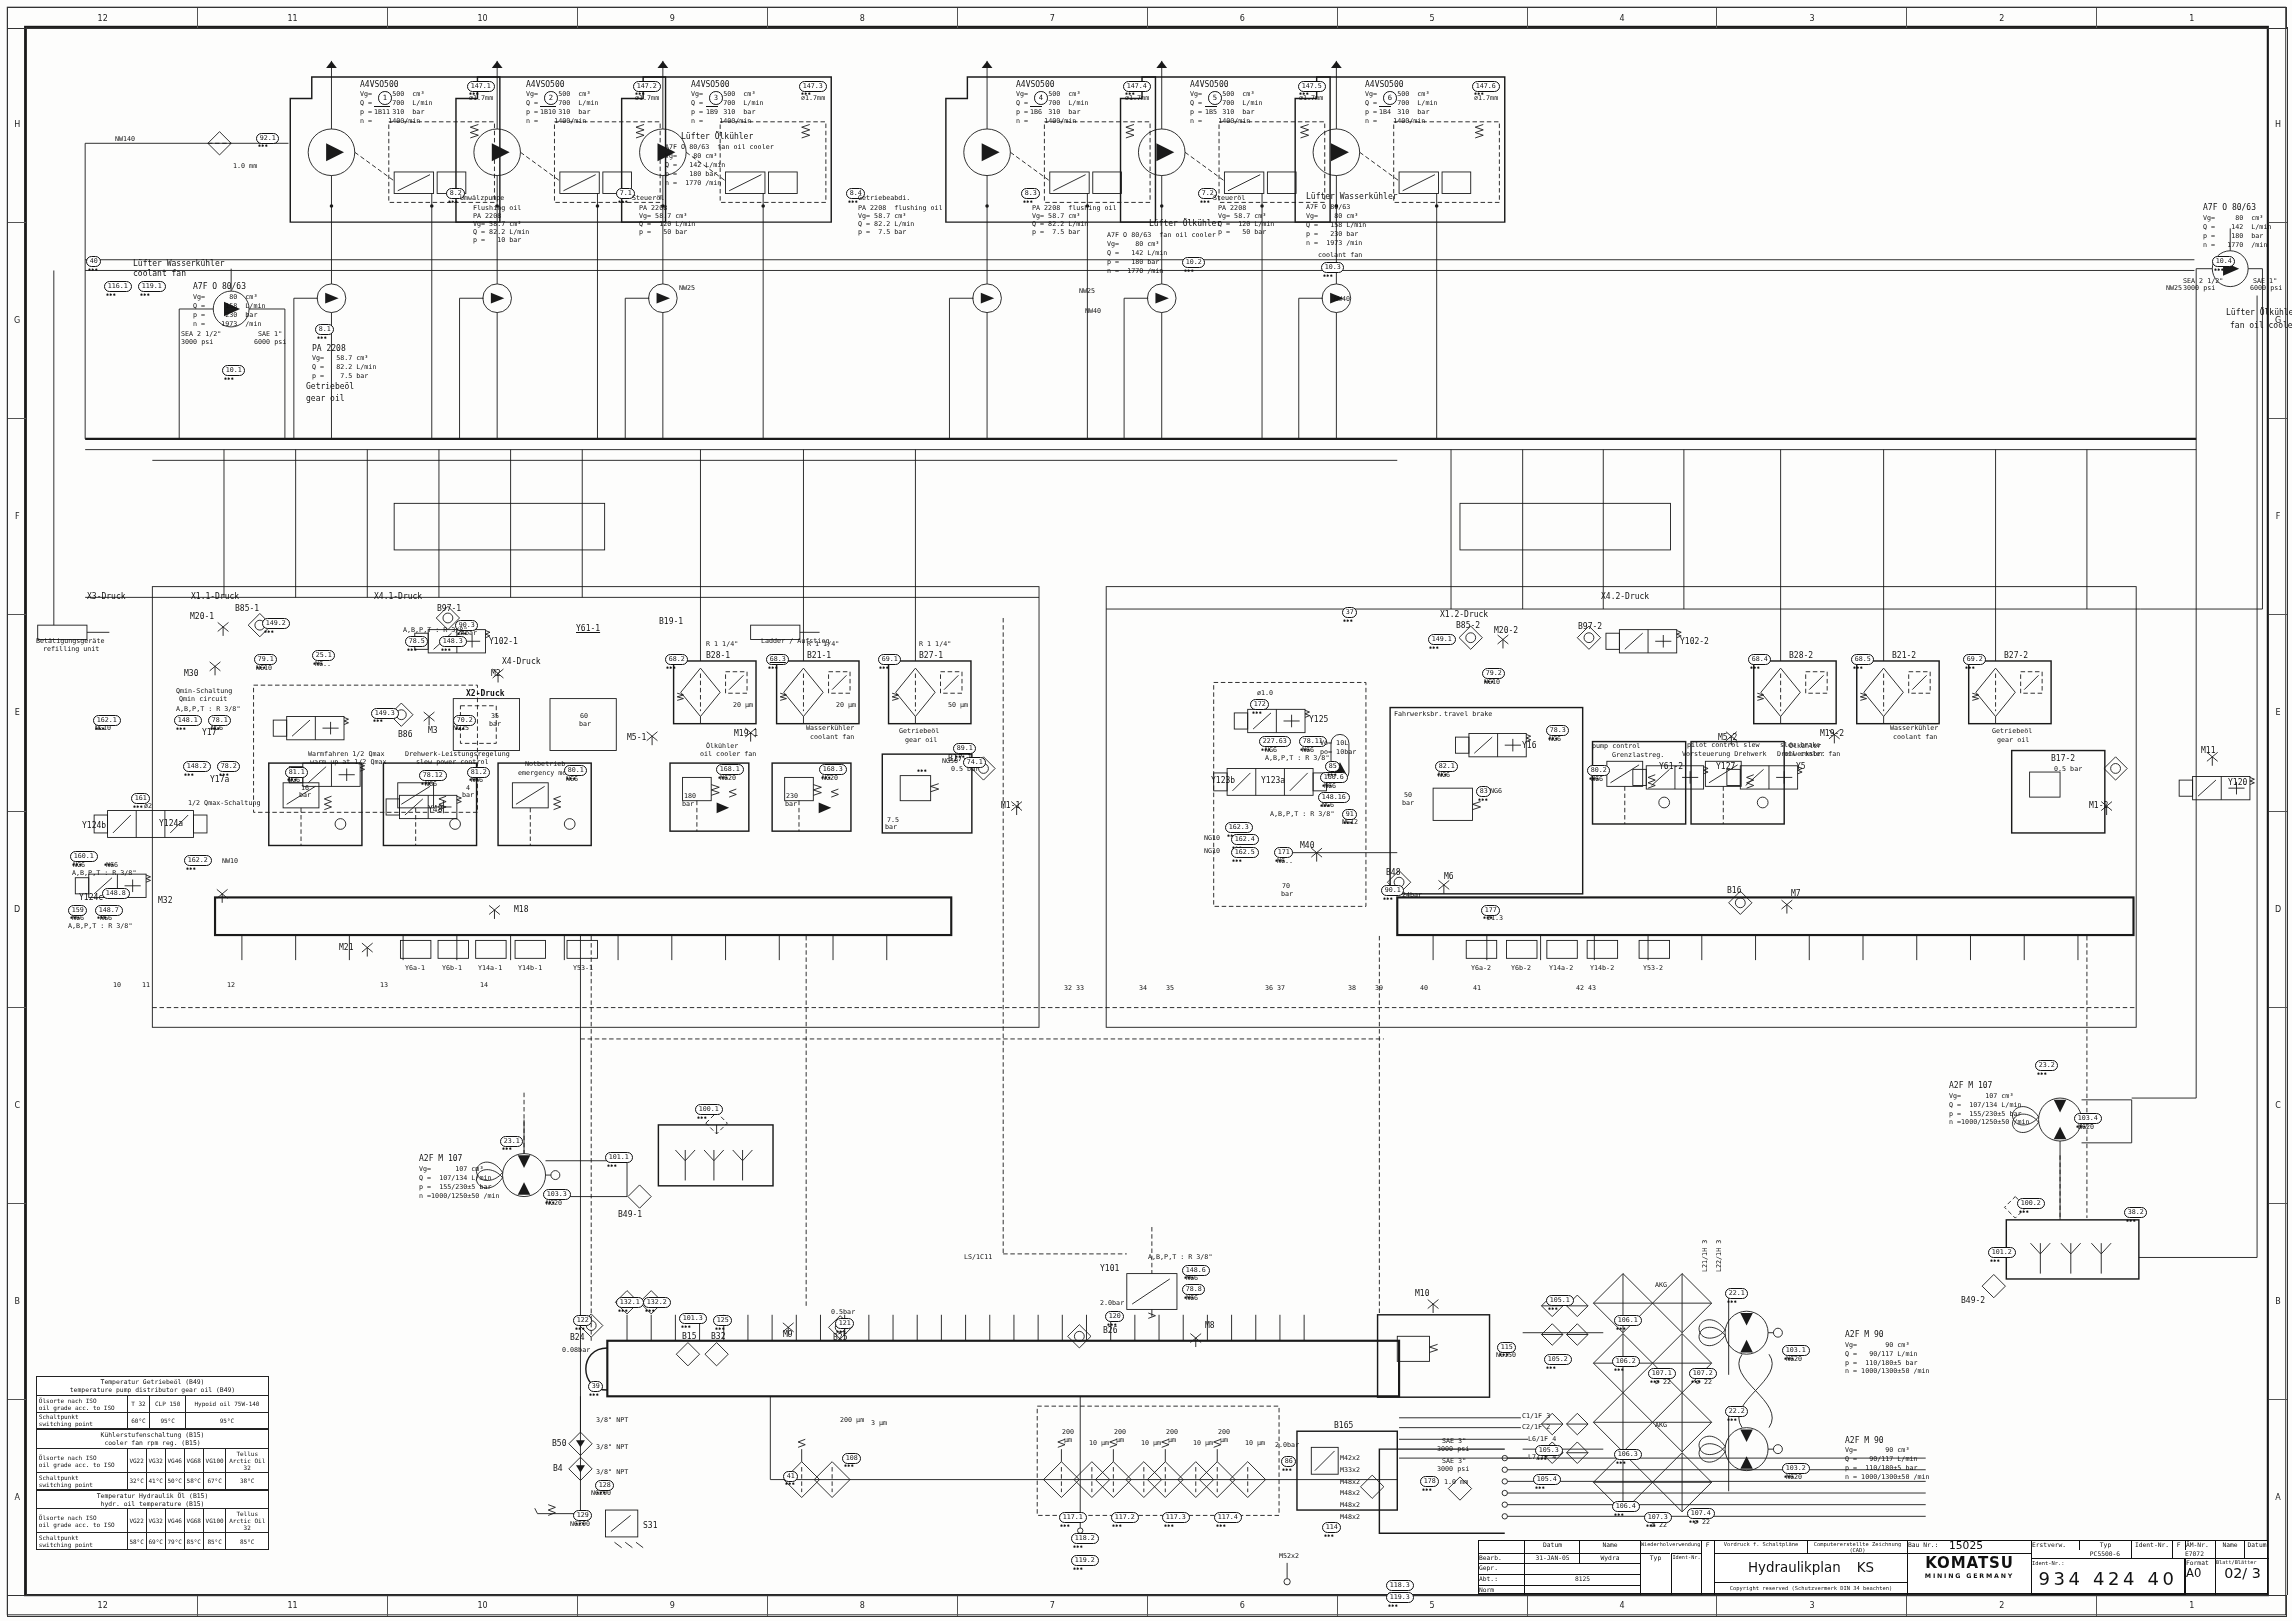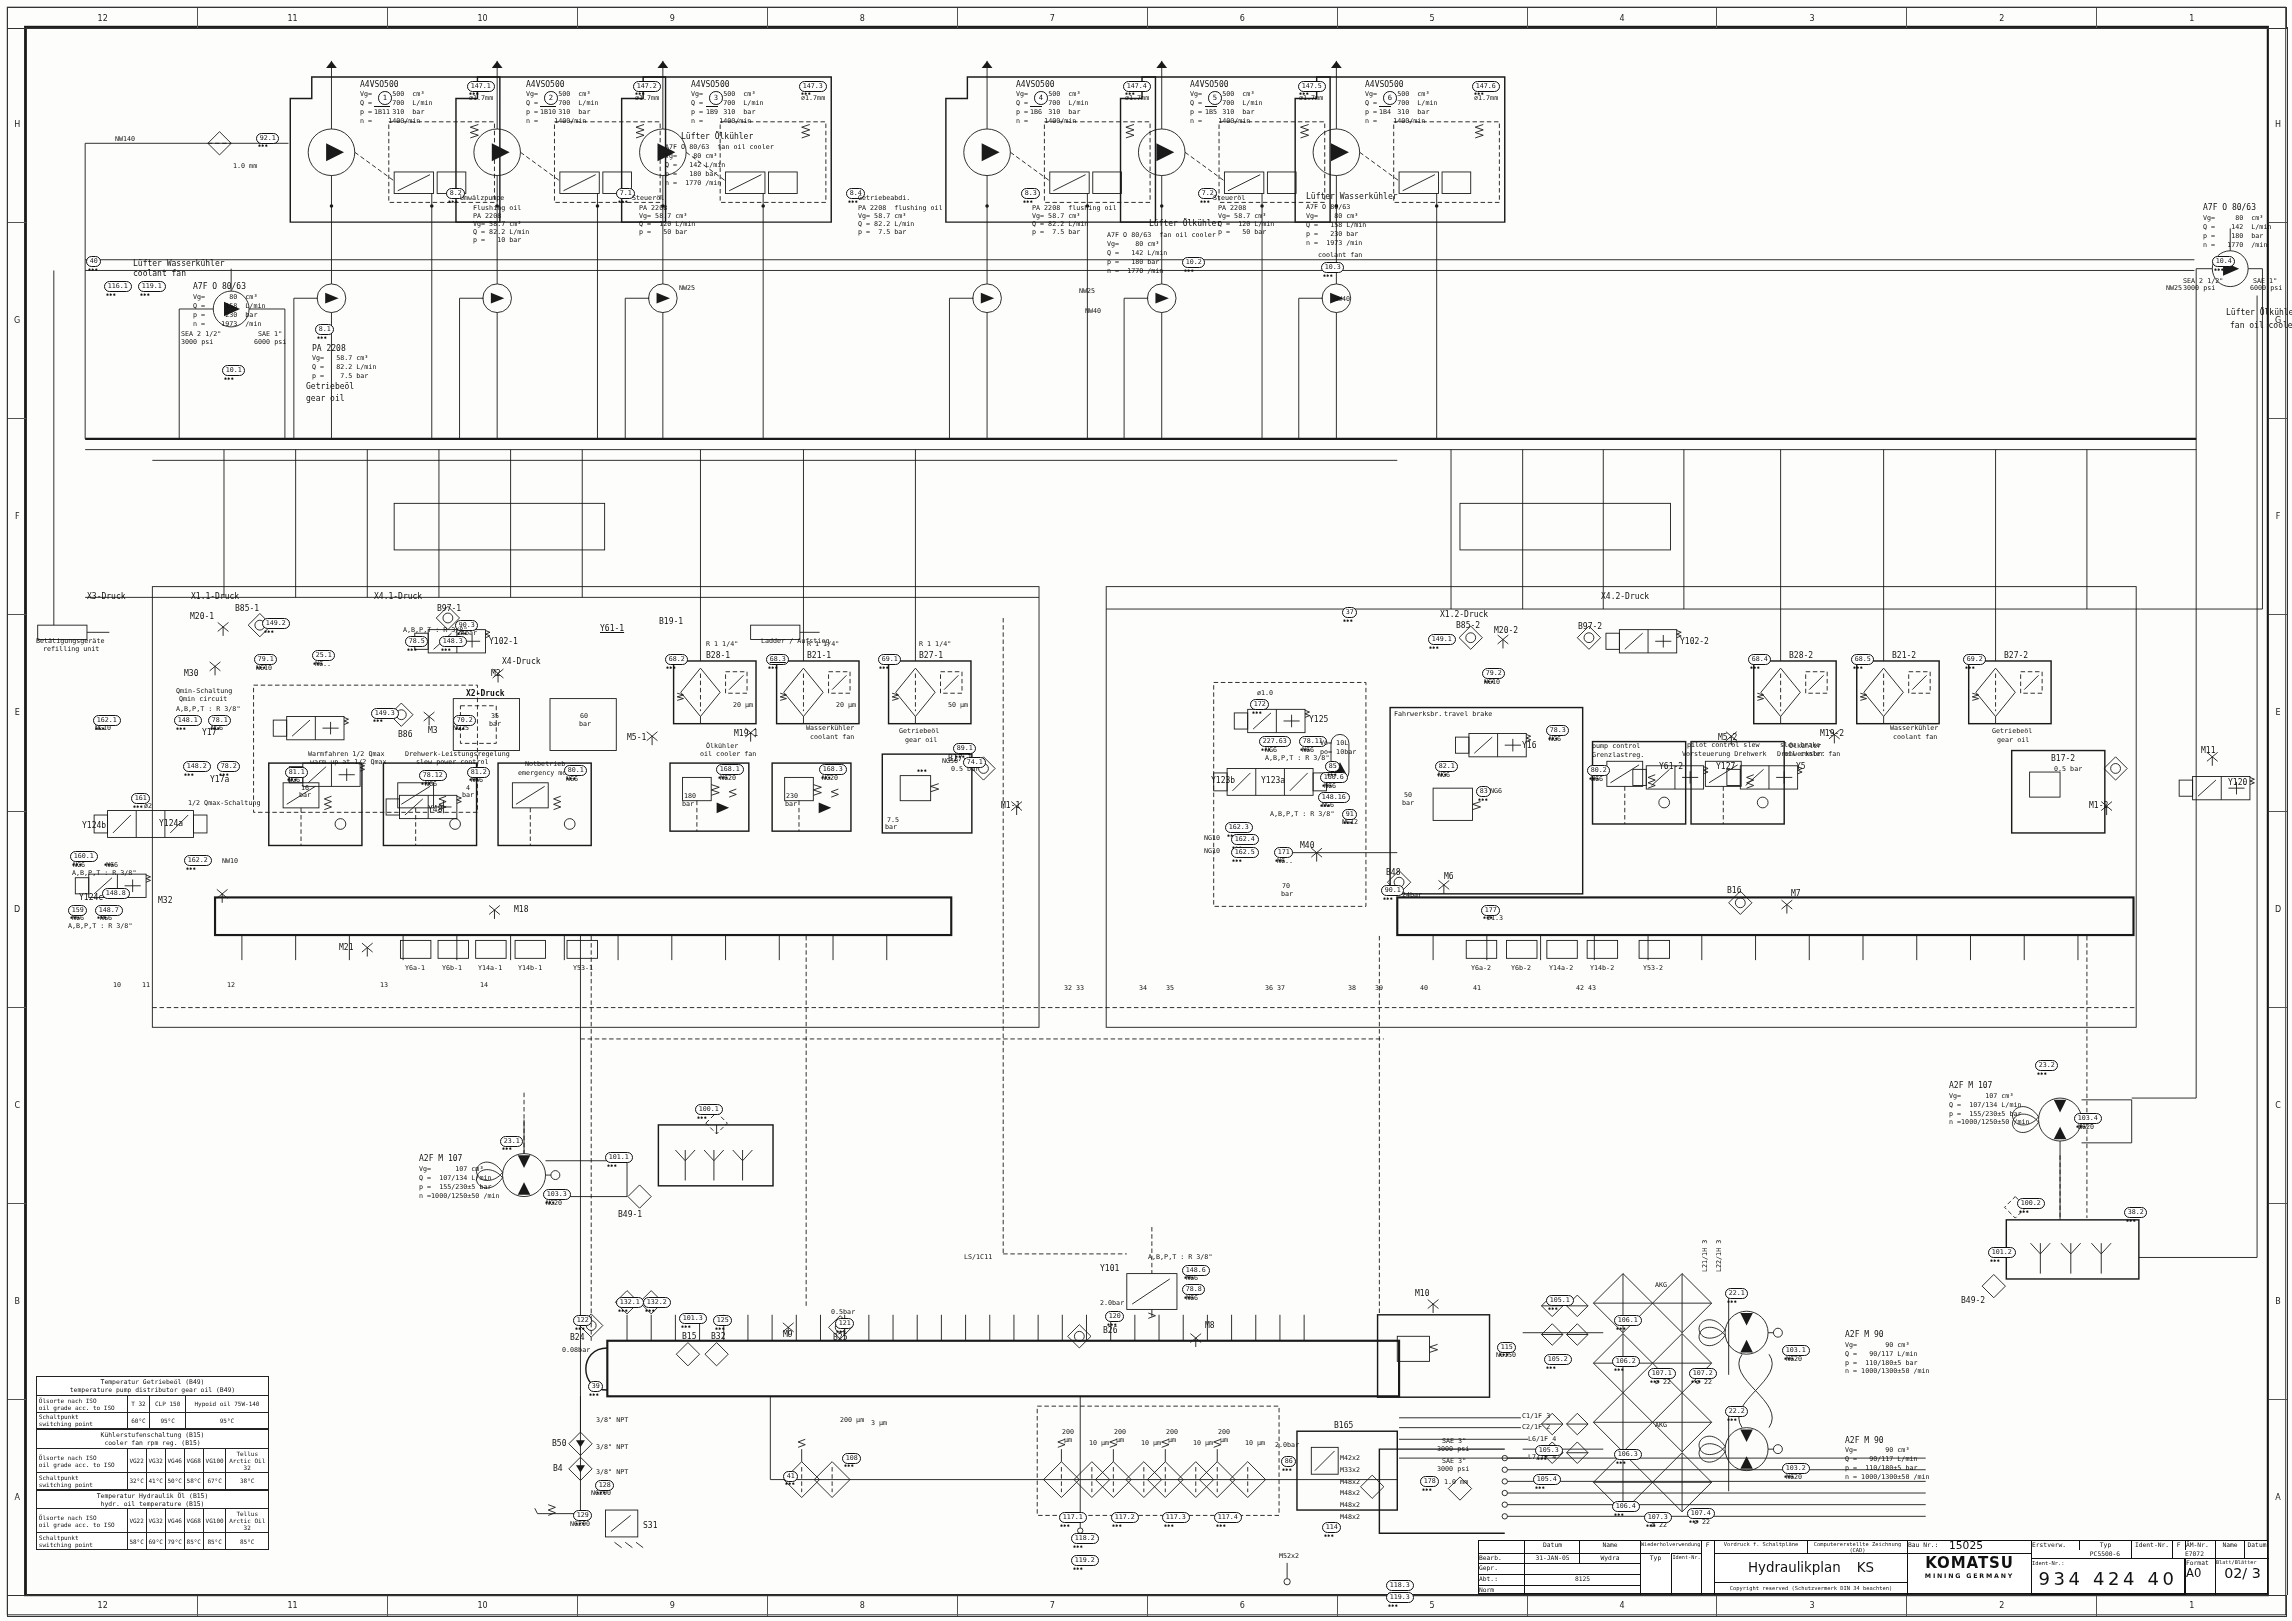--- a/index.html
+++ b/index.html
@@ -704,21 +704,21 @@
       <span class="lbl pill" style="left: 564px; top: 765px;">80.1</span>
       <span class="stars" style="left: 566px; top: 775px;">✱✱✱</span>
       <span class="lbl s" style="left: 566px; top: 776px;">NG6</span>
       <span class="lbl" style="left: 428px; top: 806px;">Y48</span>
       <span class="lbl s" style="left: 301px; top: 785px;">16</span>
       <span class="lbl s" style="left: 299px; top: 792px;">bar</span>
       <span class="lbl s" style="left: 466px; top: 785px;">4</span>
       <span class="lbl s" style="left: 462px; top: 792px;">bar</span>
       <span class="lbl" style="left: 514px; top: 906px;">M18</span>
       <span class="lbl" style="left: 339px; top: 944px;">M21</span>
-      <span class="lbl" style="left: 600px; top: 625px; text-decoration: underline;">Y61-1</span>
+      <span class="lbl" style="left: 576px; top: 625px; text-decoration: underline;">Y61-1</span>
       <span class="lbl" style="left: 659px; top: 618px;">B19-1</span>
       <span class="lbl" style="left: 627px; top: 734px;">M5-1</span>
       <span class="lbl" style="left: 734px; top: 730px;">M19-1</span>
       <span class="lbl s" style="left: 706px; top: 743px;">Ölkühler</span>
       <span class="lbl s" style="left: 700px; top: 751px;">oil cooler fan</span>
       <span class="lbl s" style="left: 806px; top: 725px;">Wasserkühler</span>
       <span class="lbl s" style="left: 810px; top: 734px;">coolant fan</span>
       <span class="lbl s" style="left: 899px; top: 728px;">Getriebeöl</span>
       <span class="lbl s" style="left: 905px; top: 737px;">gear oil</span>
       <span class="lbl" style="left: 706px; top: 652px;">B28-1</span>
@@ -831,21 +831,21 @@
       <span class="lbl s" style="left: 1549px; top: 736px;">NG6</span>
       <span class="lbl pill" style="left: 1435px; top: 761px;">82.1</span>
       <span class="stars" style="left: 1437px; top: 771px;">✱✱✱</span>
       <span class="lbl s" style="left: 1438px; top: 772px;">NG6</span>
       <span class="lbl pill" style="left: 1476px; top: 786px;">83</span>
       <span class="stars" style="left: 1478px; top: 796px;">✱✱✱</span>
       <span class="lbl s" style="left: 1490px; top: 788px;">NG6</span>
       <span class="lbl s" style="left: 1404px; top: 792px;">50</span>
       <span class="lbl s" style="left: 1402px; top: 800px;">bar</span>
       <span class="lbl s" style="left: 1592px; top: 743px;">pump control</span>
-      <span class="lbl s" style="left: 1592px; top: 752px;">Grenzlastreg.</span>
+      <span class="lbl s" style="left: 1592px; top: 752px; padding-left: 20px;">Grenzlastreg.</span>
       <span class="lbl pill" style="left: 1587px; top: 765px;">80.2</span>
       <span class="stars" style="left: 1589px; top: 775px;">✱✱✱</span>
       <span class="lbl s" style="left: 1591px; top: 776px;">NG6</span>
       <span class="lbl" style="left: 1659px; top: 763px;">Y61-2</span>
       <span class="lbl s" style="left: 1687px; top: 742px;">pilot control slew</span>
       <span class="lbl s" style="left: 1682px; top: 751px;">Vorsteuerung Drehwerk</span>
       <span class="lbl" style="left: 1716px; top: 763px;">Y127</span>
       <span class="lbl s" style="left: 1780px; top: 742px;">slew brake</span>
       <span class="lbl s" style="left: 1777px; top: 751px;">Drehwerksbr.</span>
       <span class="lbl" style="left: 1796px; top: 763px;">Y5</span>

